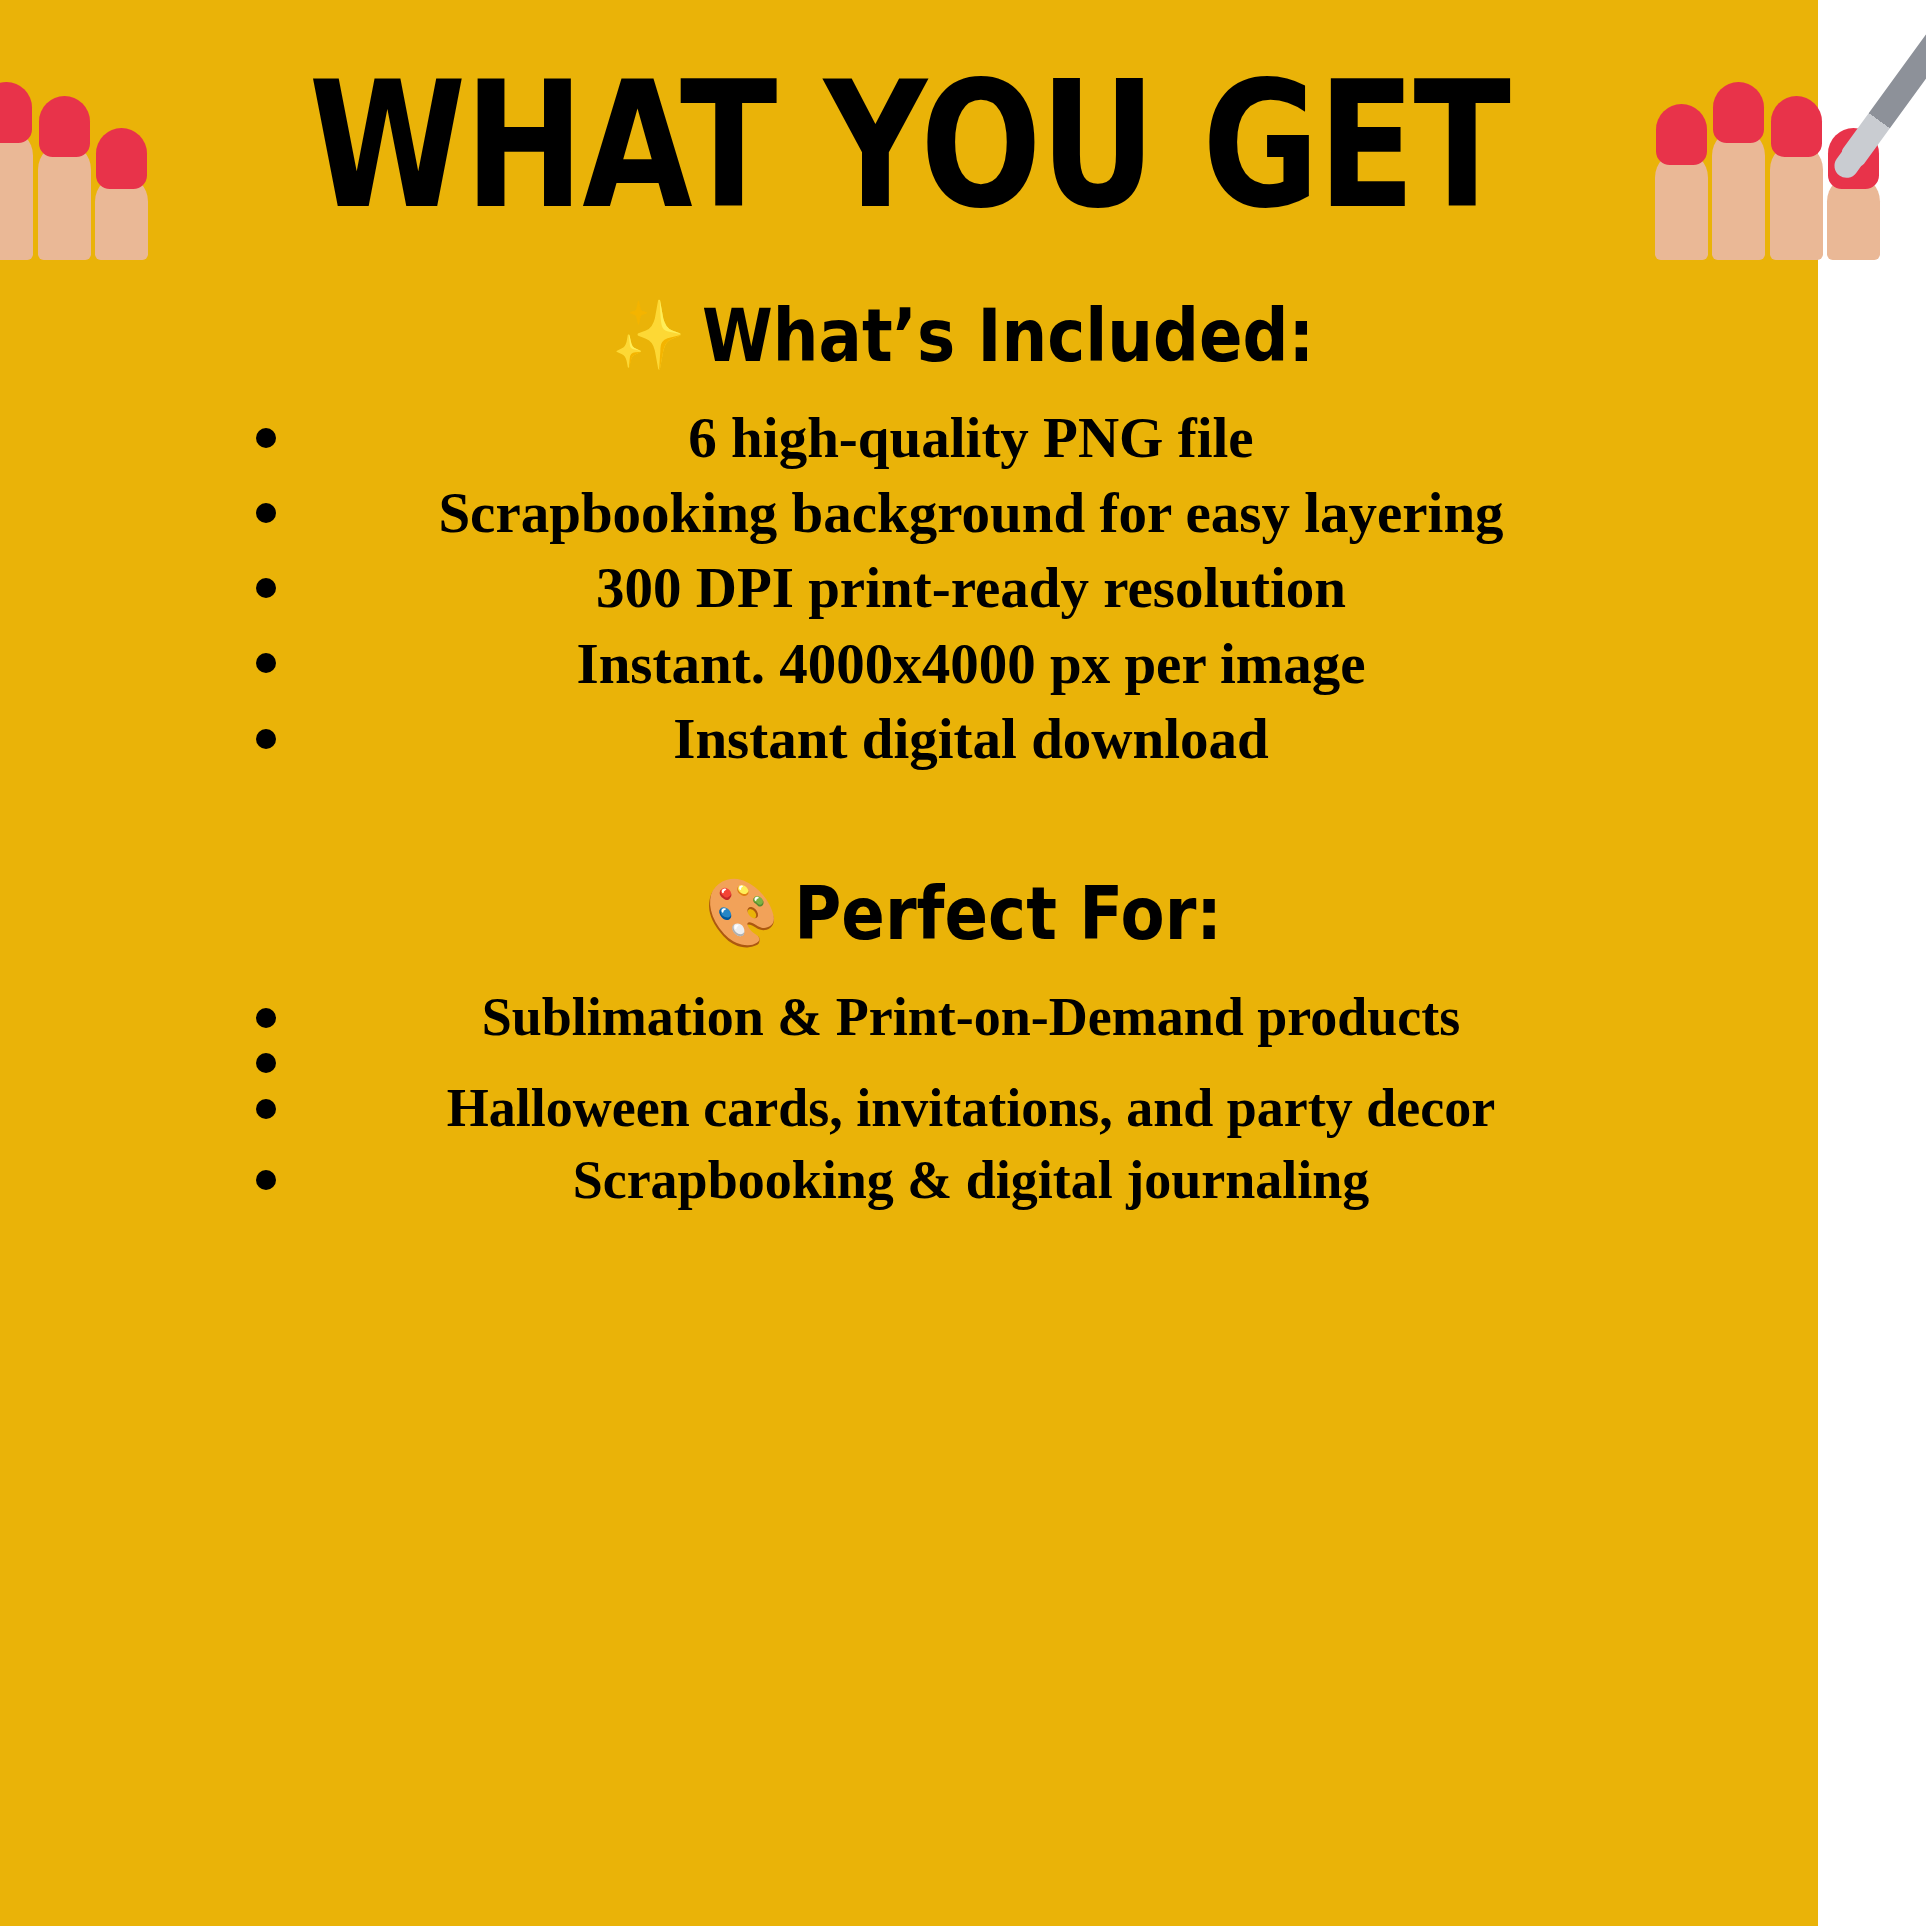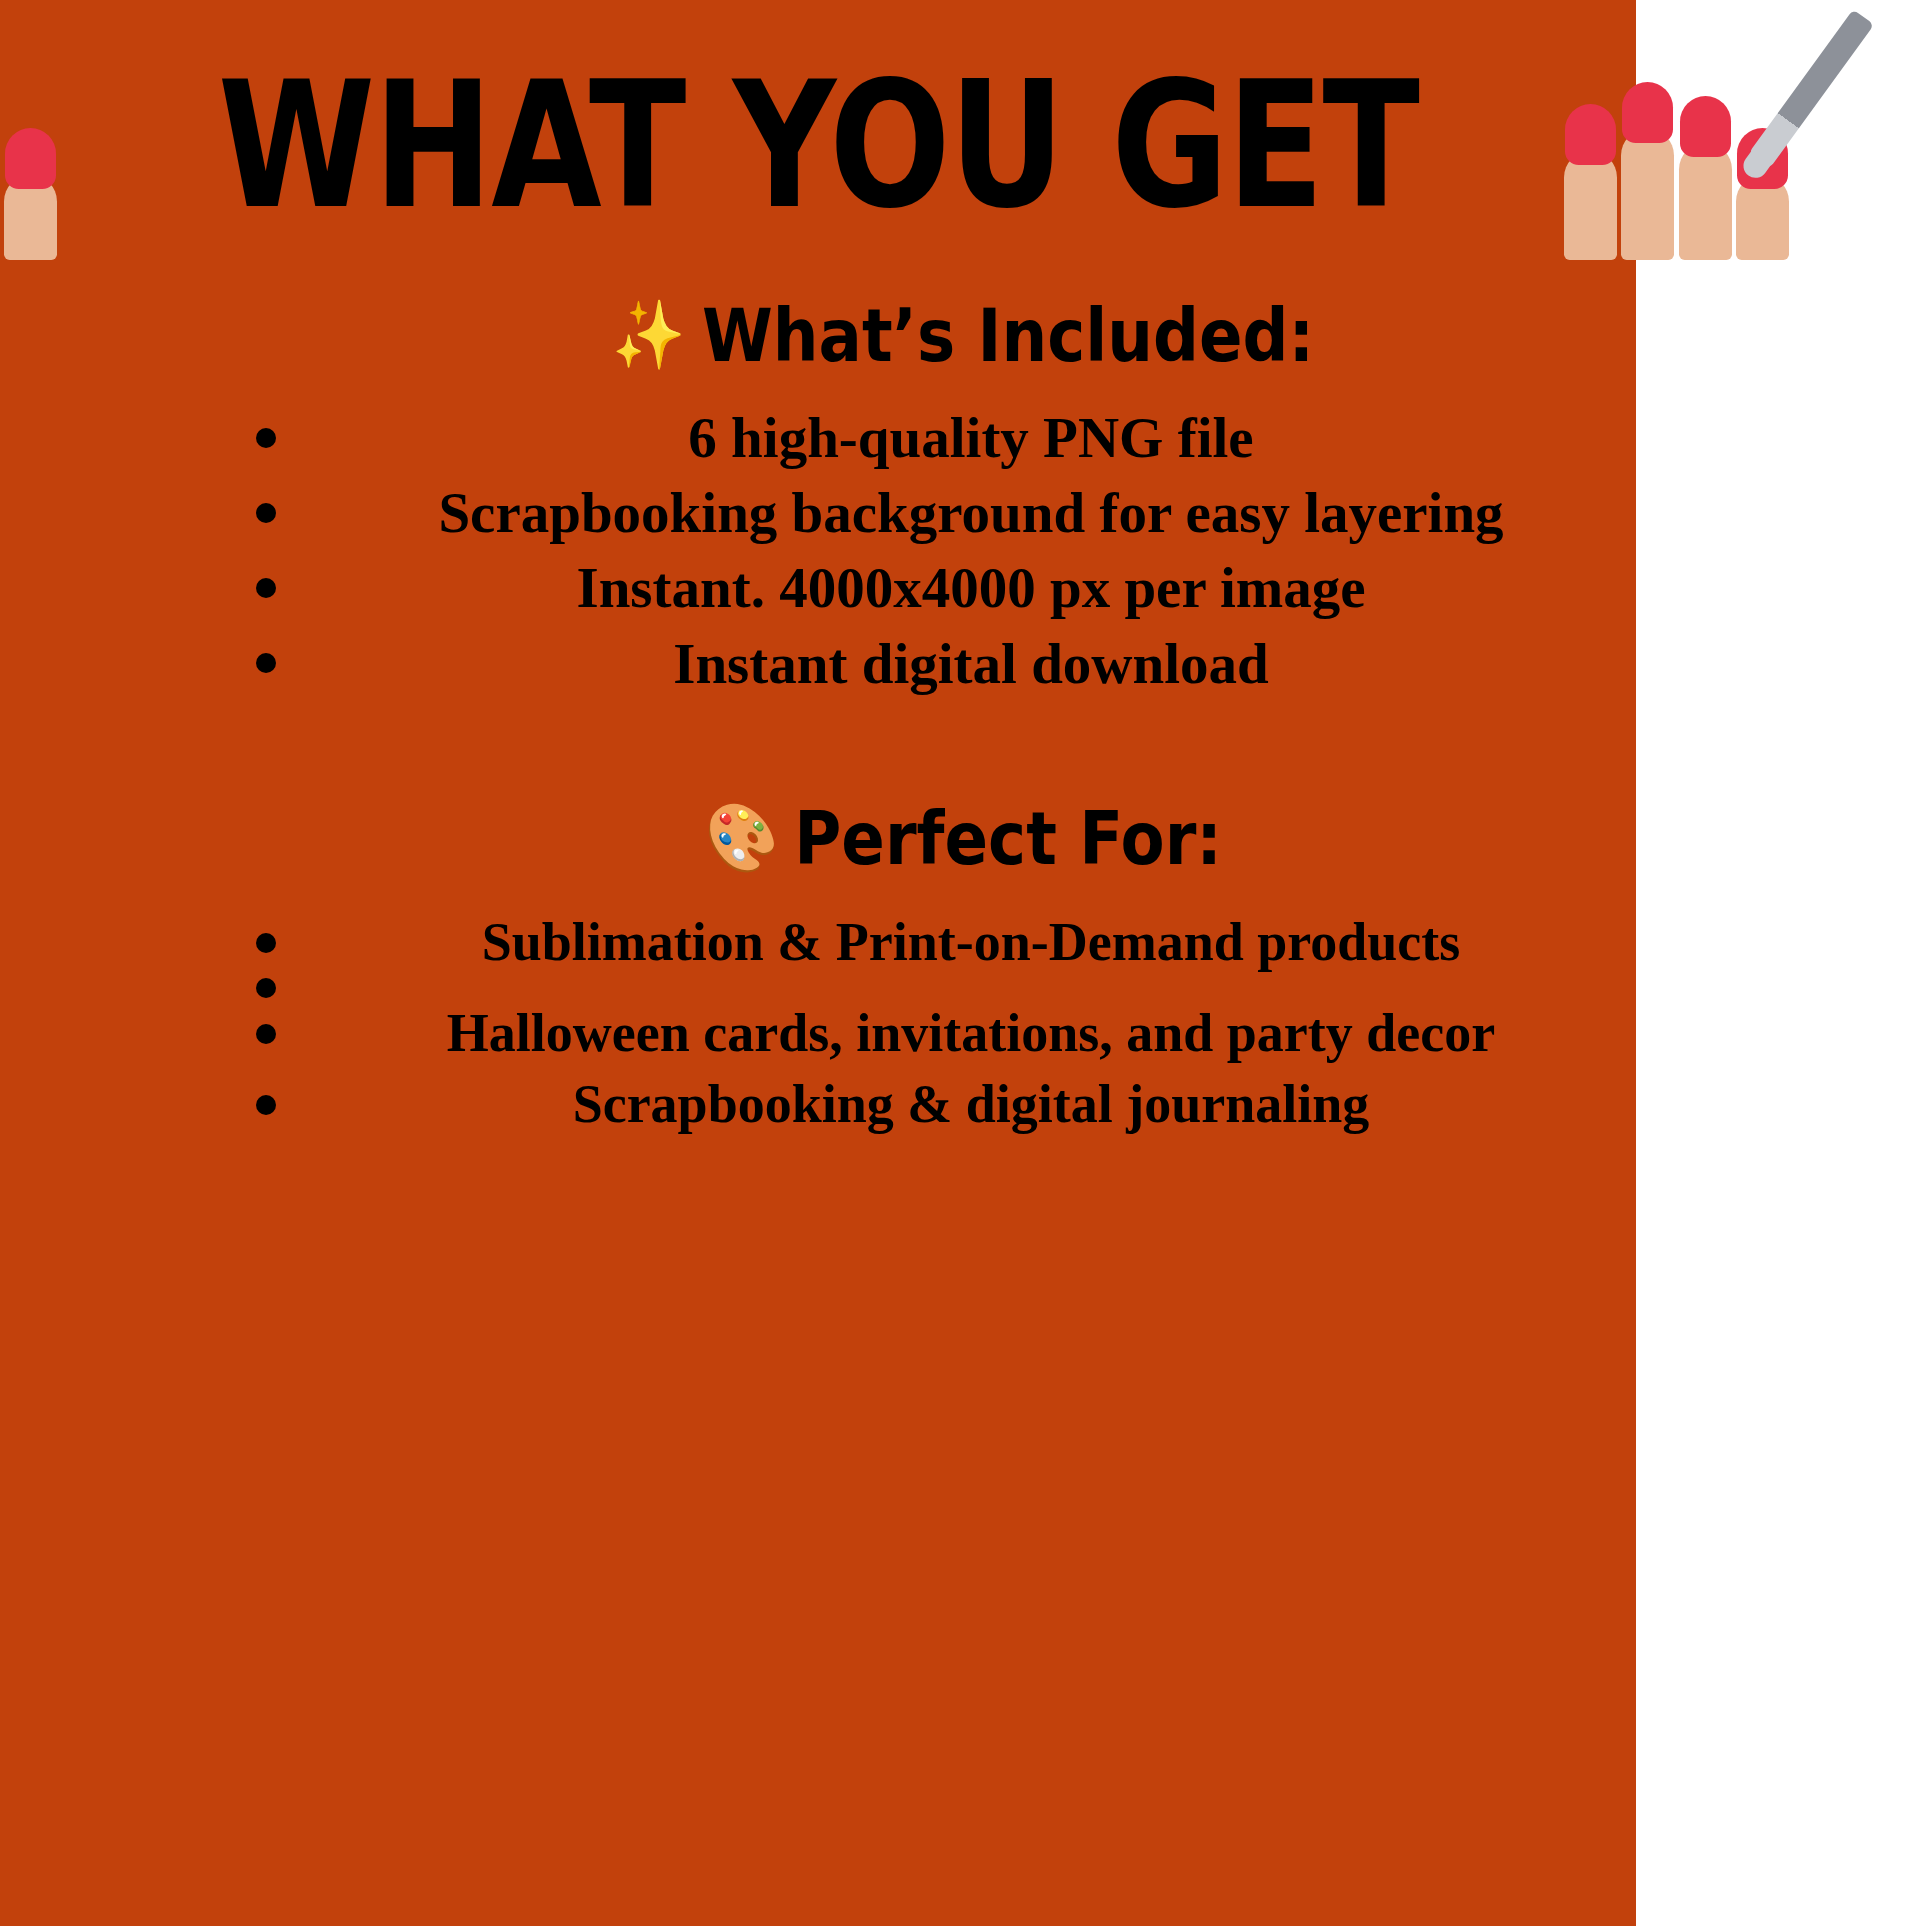--- a/index.html
+++ b/index.html
@@ -9,23 +9,23 @@
   }
   body {
     width: 1927px;
     height: 1927px;
     font-family: "Liberation Serif", serif;
     color: #000000;
     overflow: hidden;
   }
   .page {
     position: relative;
-    width: 1636px;
+    width: 1818px;
     height: 1927px;
-    background: #c2410c;
+    background: #eab308;
   }
 
   
   .header {
     display: flex;
     align-items: center;
     justify-content: center;
     gap: 10px;
     padding-top: 34px;
     height: 257px;
@@ -206,20 +206,24 @@
       <li>
         <span class="dot"></span>
         <span class="txt">6 high-quality PNG file</span>
       </li>
       <li>
         <span class="dot"></span>
         <span class="txt">Scrapbooking background for easy layering</span>
       </li>
       <li>
         <span class="dot"></span>
+        <span class="txt">300 DPI print-ready resolution</span>
+      </li>
+      <li>
+        <span class="dot"></span>
         <span class="txt">Instant. 4000x4000 px per image</span>
       </li>
       <li>
         <span class="dot"></span>
         <span class="txt">Instant digital download</span>
       </li>
     </ul>
   </div>
 
   <div class="section perfect-wrap">

